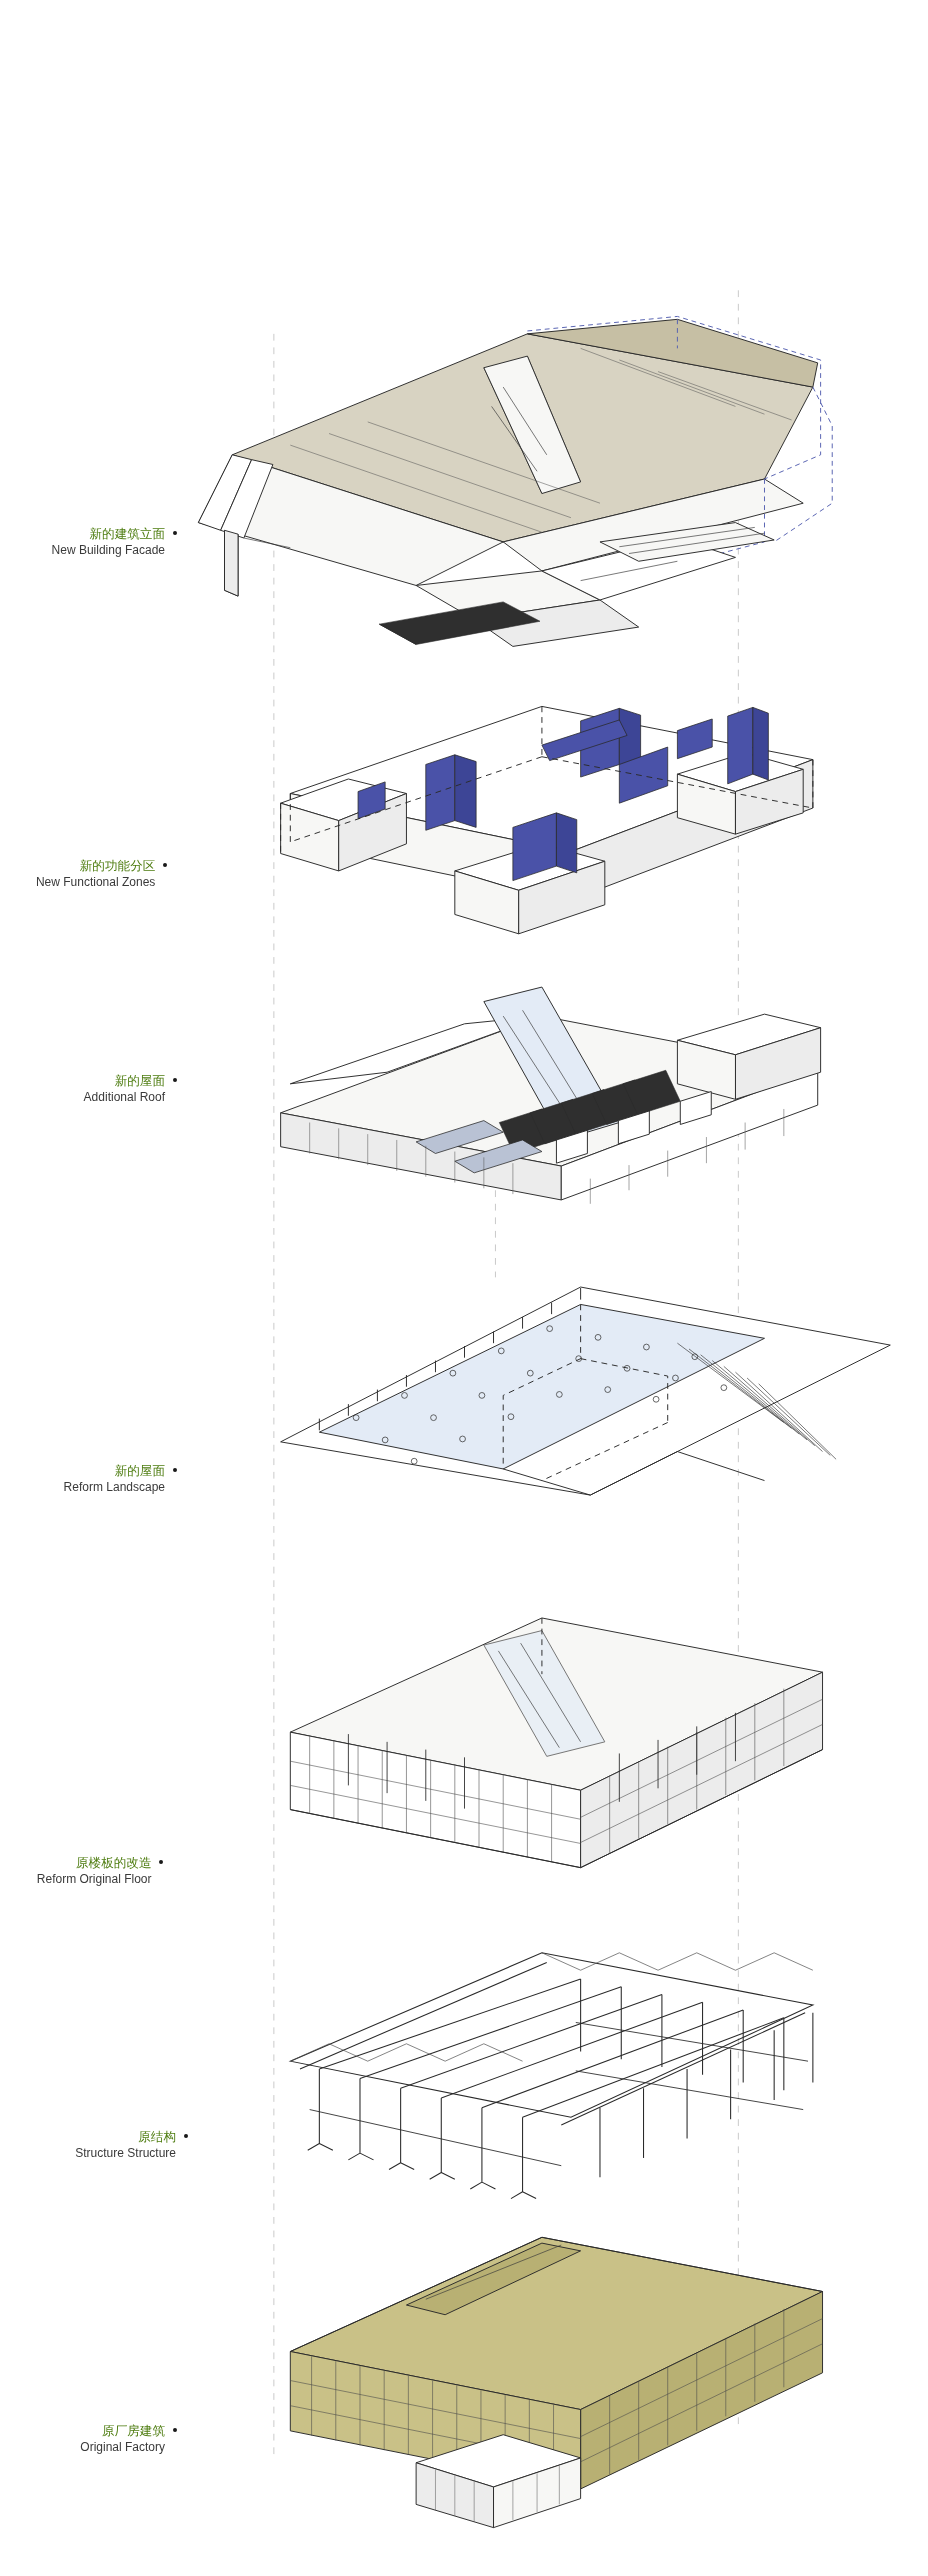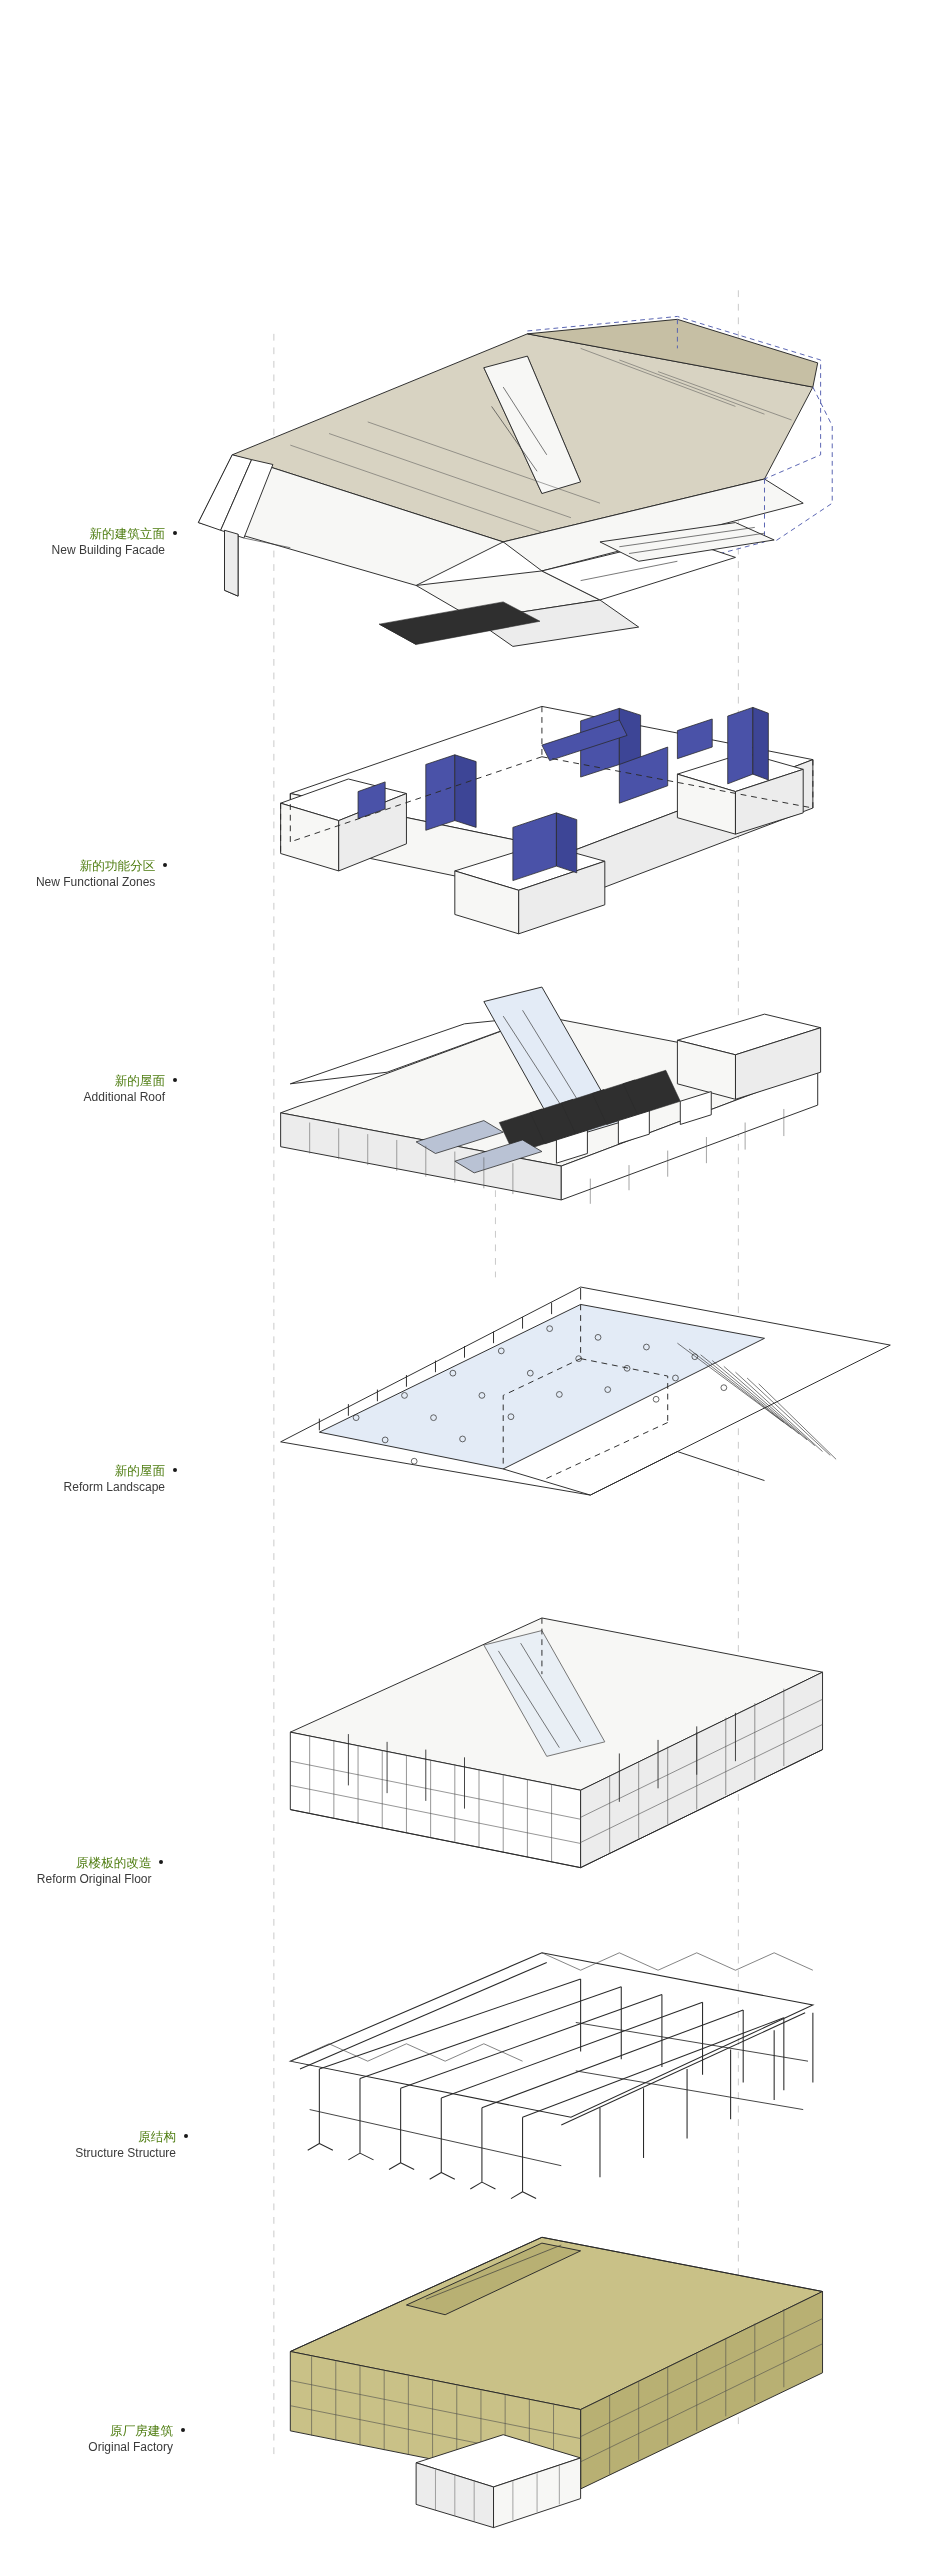--- a/index.html
+++ b/index.html
@@ -496,18 +496,18 @@
   <div class="label-en">Reform Original Floor</div>
   <span class="label-dot"></span>
 </div>
 
 <div class="label-row" style="left: 11px; top: 2128px;">
   <div class="label-cn">原结构</div>
   <div class="label-en">Structure Structure</div>
   <span class="label-dot"></span>
 </div>
 
-<div class="label-row" style="left: 8px; top: 2422px;">
+<div class="label-row" style="left: 0px; top: 2422px;">
   <div class="label-cn">原厂房建筑</div>
   <div class="label-en">Original Factory</div>
   <span class="label-dot"></span>
 </div>
 
 
 </body></html>

